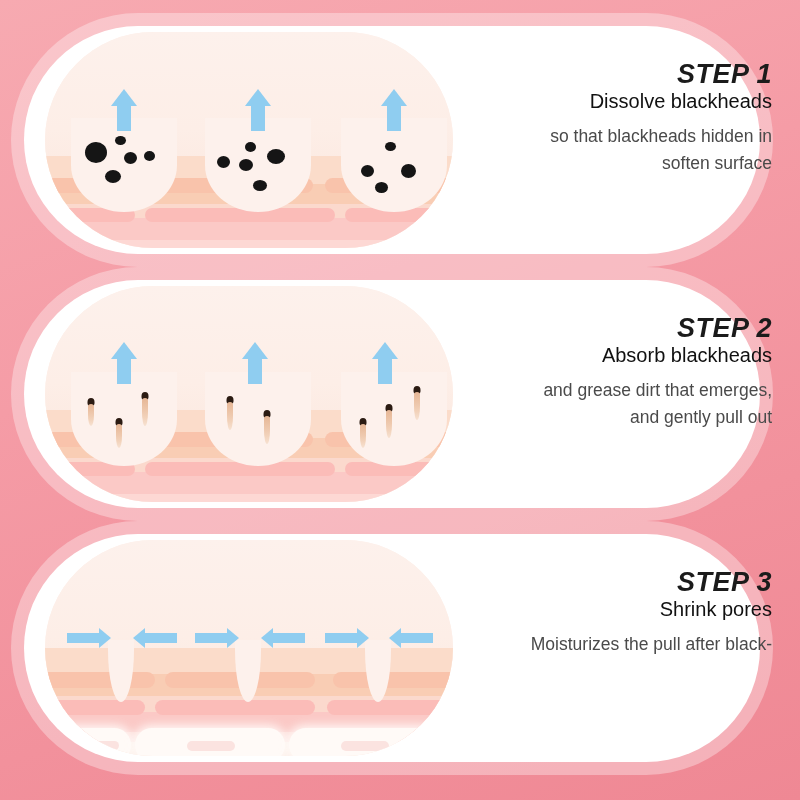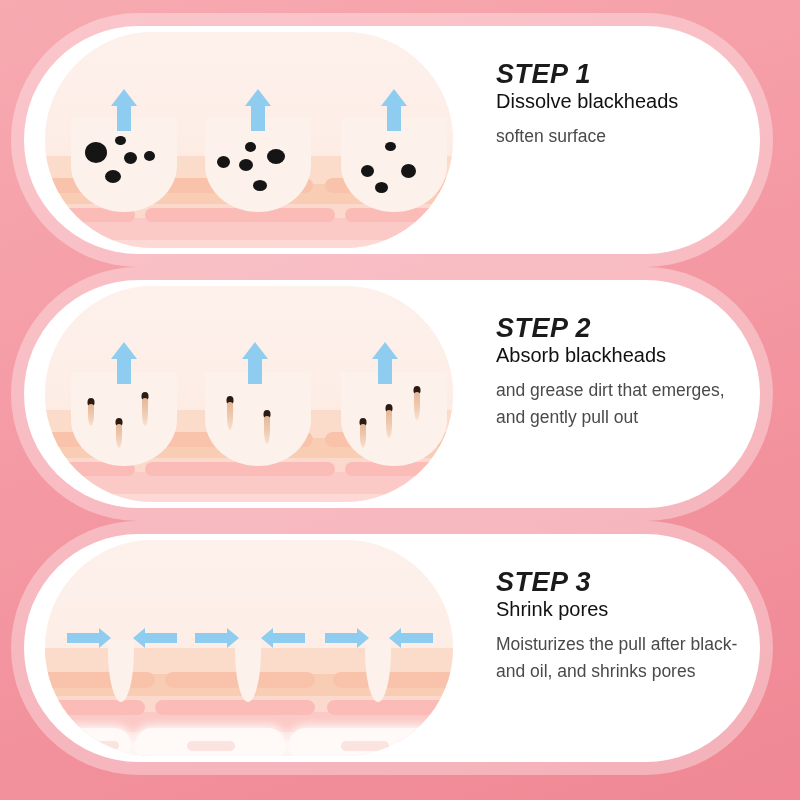--- a/index.html
+++ b/index.html
@@ -86,21 +86,21 @@
   .arrowH.right .hd{right:0;border-left:12px solid #8fcdf0;}
   .arrowH.left .sh{right:0;left:11px;}
   .arrowH.left .hd{left:0;border-right:12px solid #8fcdf0;}
 
   
   .cell{position:absolute;background:#fffaf7;border-radius:22px;
     box-shadow:0 0 10px 3px rgba(255,252,250,0.9);}
   .cellCore{position:absolute;background:#fbe3e0;border-radius:999px;}
 
   
-  .txt{position:absolute;left:472px;top:34px;width:262px;}
+  .txt{position:absolute;left:486px;top:34px;width:262px;text-align:right;}
   .stepLabel{
     font-style:italic;font-weight:700;font-size:27px;letter-spacing:0.5px;
     color:#1b1b1b;line-height:1.05;margin:0 0 2px 0;
     font-family:"Liberation Sans","DejaVu Sans",sans-serif;
   }
   .stepTitle{
     font-size:20px;font-weight:400;color:#111;line-height:1.18;margin:0 0 9px 0;
   }
   .stepBody{
     font-size:17.5px;font-weight:400;color:#4a4a4a;line-height:1.56;margin:0;
@@ -164,20 +164,21 @@
       <div class="arrowUp" style="left:349px;top:57px;">
         <i class="aHead"></i>
           <i class="aShaft"></i>
       </div>
     </div>
 
     <div class="txt">
       <p class="stepLabel">STEP 1</p>
       <p class="stepTitle">Dissolve blackheads</p>
       <p class="stepBody">
+        <span>so that blackheads hidden in</span>
         <span>soften surface</span>
       </p>
     </div>
   </div>
 
   <div class="card c2">
     <div class="illus">
       <div class="skinTop"></div>
 
       <div class="layerA" style="top:124px;height:28px;"></div>
@@ -314,18 +315,17 @@
           <span class="sh"></span>
           <span class="hd"></span>
         </div>
     </div>
 
     <div class="txt">
       <p class="stepLabel">STEP 3</p>
       <p class="stepTitle">Shrink pores</p>
       <p class="stepBody">
         <span>Moisturizes the pull after black-</span>
-        <span>and oil, and shrinks pores</span>
       </p>
     </div>
   </div>
 
 </div>
 
 </body></html>

